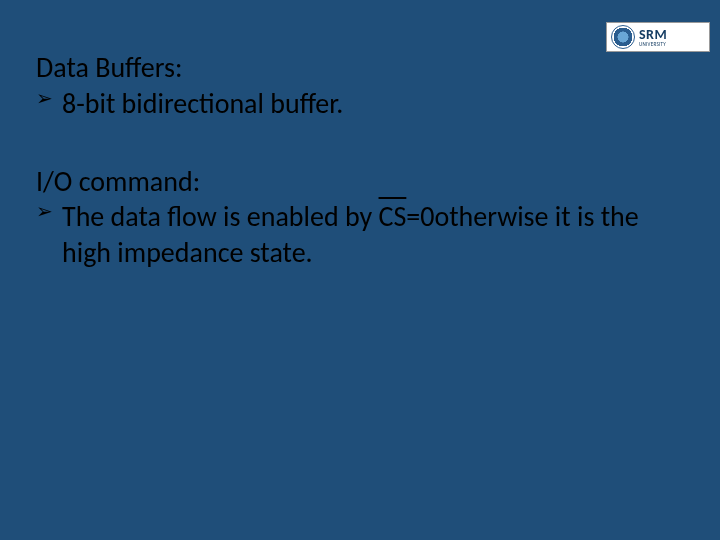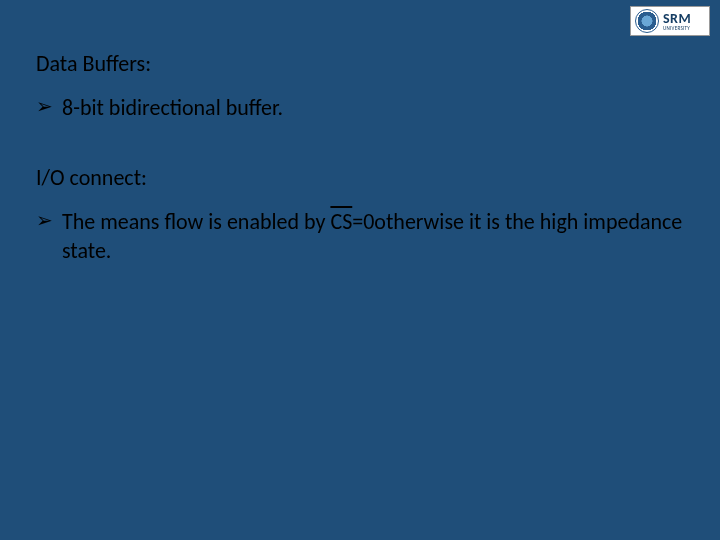--- a/index.html
+++ b/index.html
@@ -10,23 +10,23 @@
     overflow: hidden;
   }
   body {
     background: #1f4e79;
     font-family: Calibri, "Segoe UI", Arial, sans-serif;
     color: #000;
     position: relative;
   }
   .logo {
     position: absolute;
-    top: 6px;
+    top: 22px;
     right: 10px;
-    width: 80px;
+    width: 104px;
     height: 30px;
     background: #ffffff;
     border: 1px solid #999;
     display: flex;
     align-items: center;
     padding: 0 4px;
     box-sizing: border-box;
   }
   .logo-seal {
     width: 22px;
@@ -49,29 +49,29 @@
   .logo-sub {
     font-size: 5px;
     color: #153d63;
     letter-spacing: 0.3px;
   }
   .content {
     position: absolute;
     top: 50px;
     left: 36px;
     right: 30px;
-    font-size: 22px;
+    font-size: 28px;
     line-height: 1.28;
   }
   .heading {
     margin: 0;
   }
   ul.bullets {
     list-style: none;
-    margin: 16px 0 0 0;
+    margin: 0 0 0 0;
     padding: 0;
   }
   ul.bullets li {
     position: relative;
     padding-left: 26px;
   }
   ul.bullets li::before {
     content: "➢";
     position: absolute;
     left: 0;
@@ -99,20 +99,20 @@
 
 <div class="content">
 
   <div class="heading">Data Buffers:</div>
   <ul class="bullets">
     <li><span>8-bit bidirectional buffer.</span></li>
   </ul>
 
   <div class="spacer"></div>
 
-  <div class="heading">I/O connect:</div>
+  <div class="heading">I/O command:</div>
   <ul class="bullets">
     <li>
-      <span>The means flow is enabled by </span><span class="overline">CS</span><span>=0otherwise it is the high impedance state.</span>
+      <span>The data flow is enabled by </span><span class="overline">CS</span><span>=0otherwise it is the high impedance state.</span>
     </li>
   </ul>
 
 </div>
 
 </body></html>

